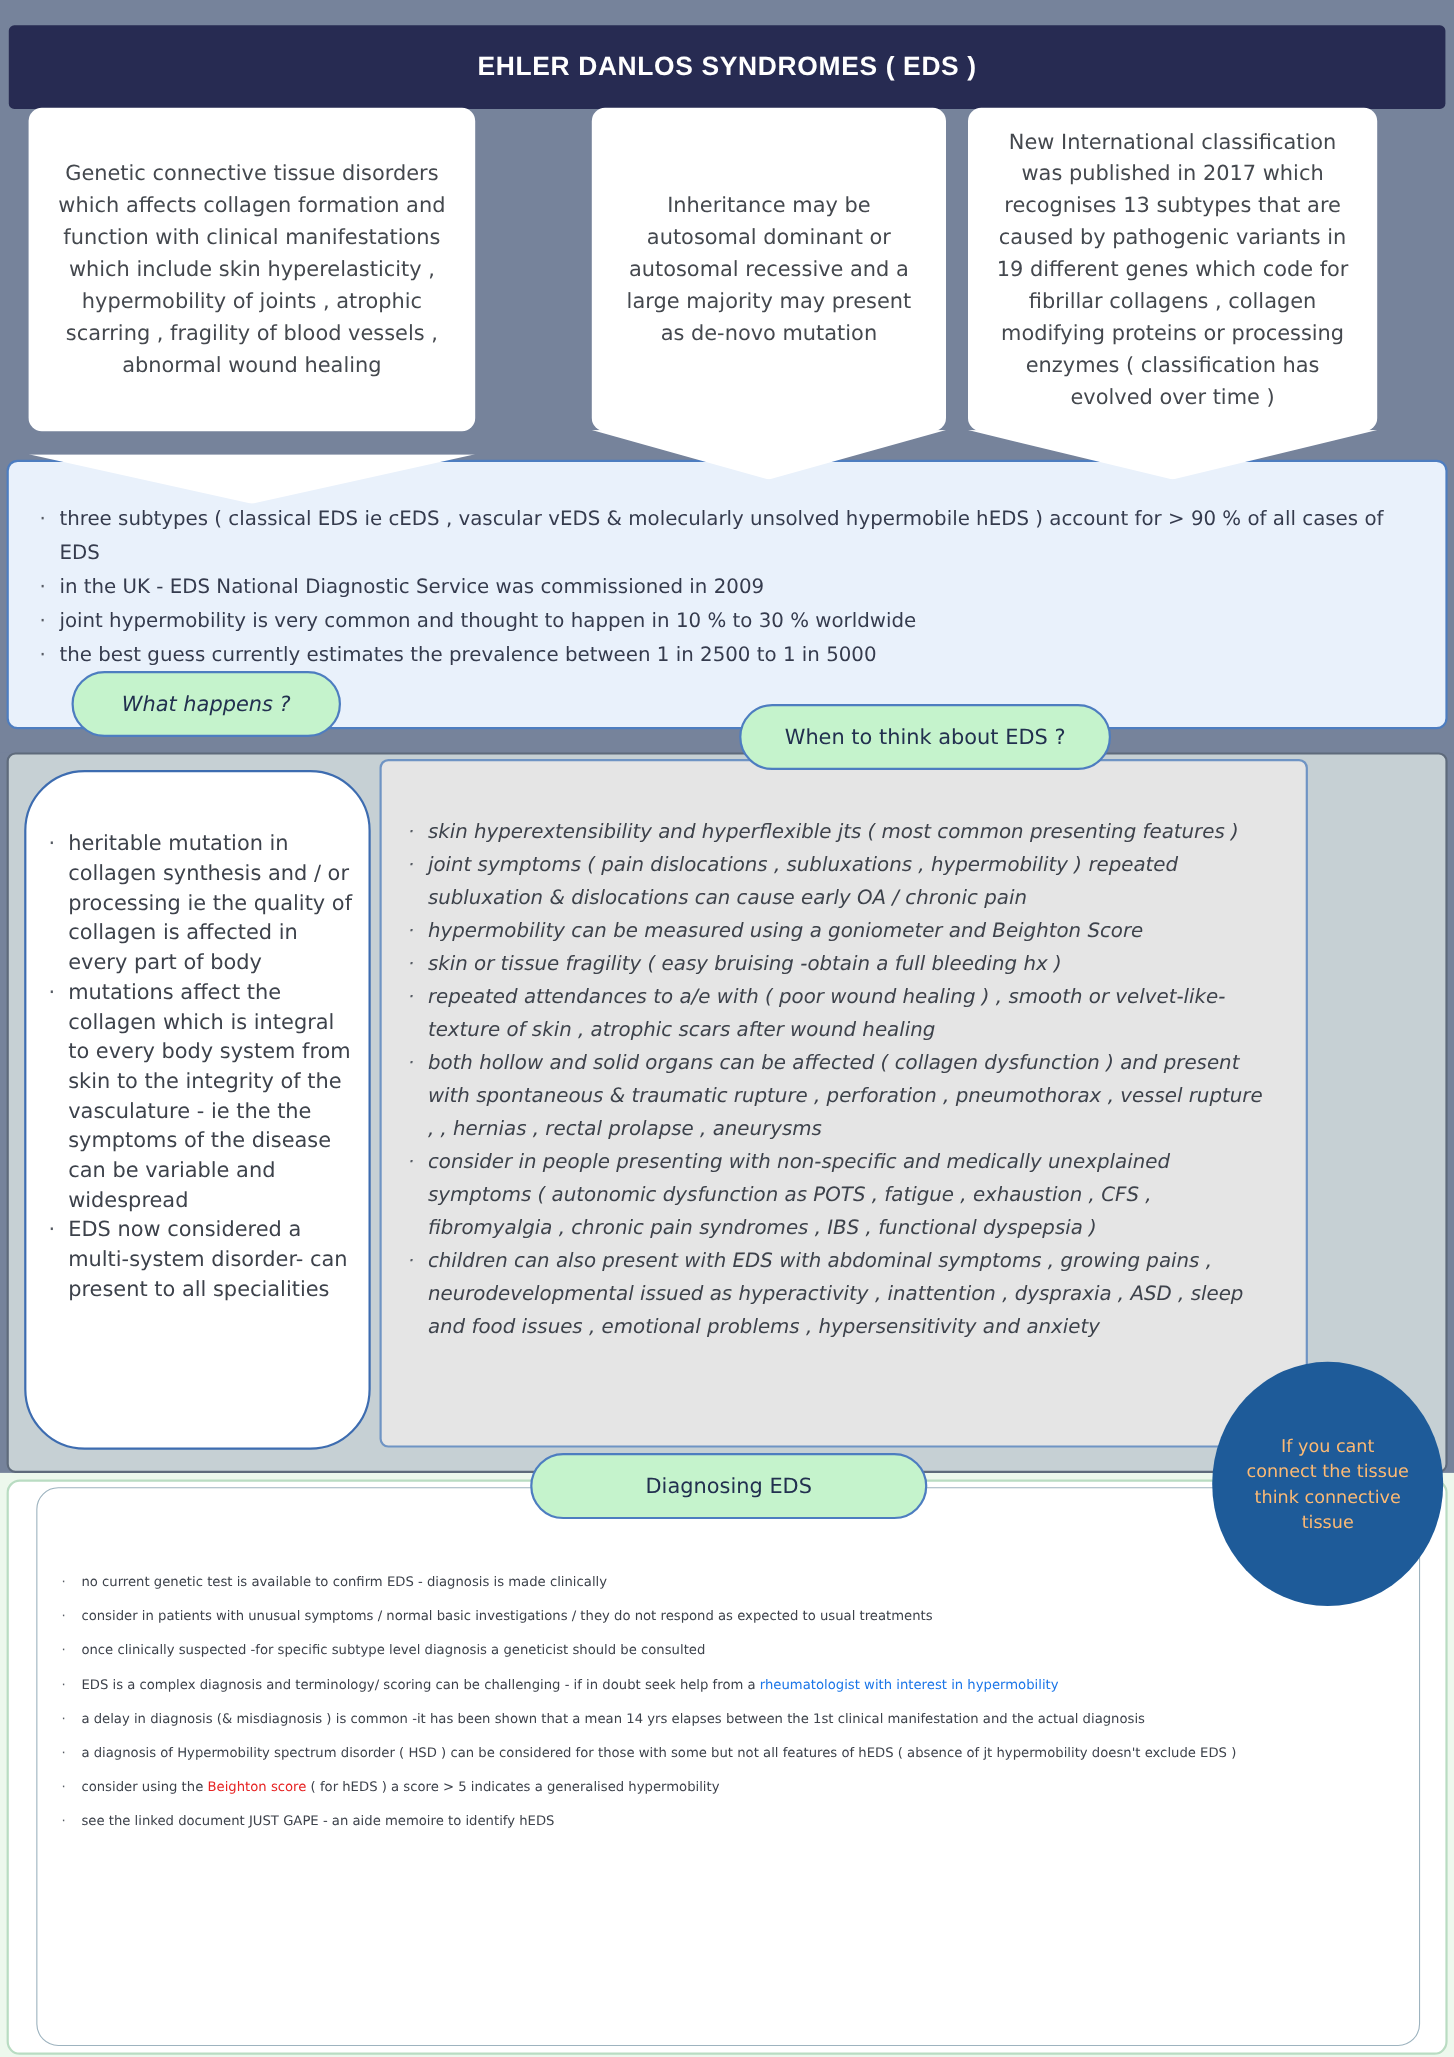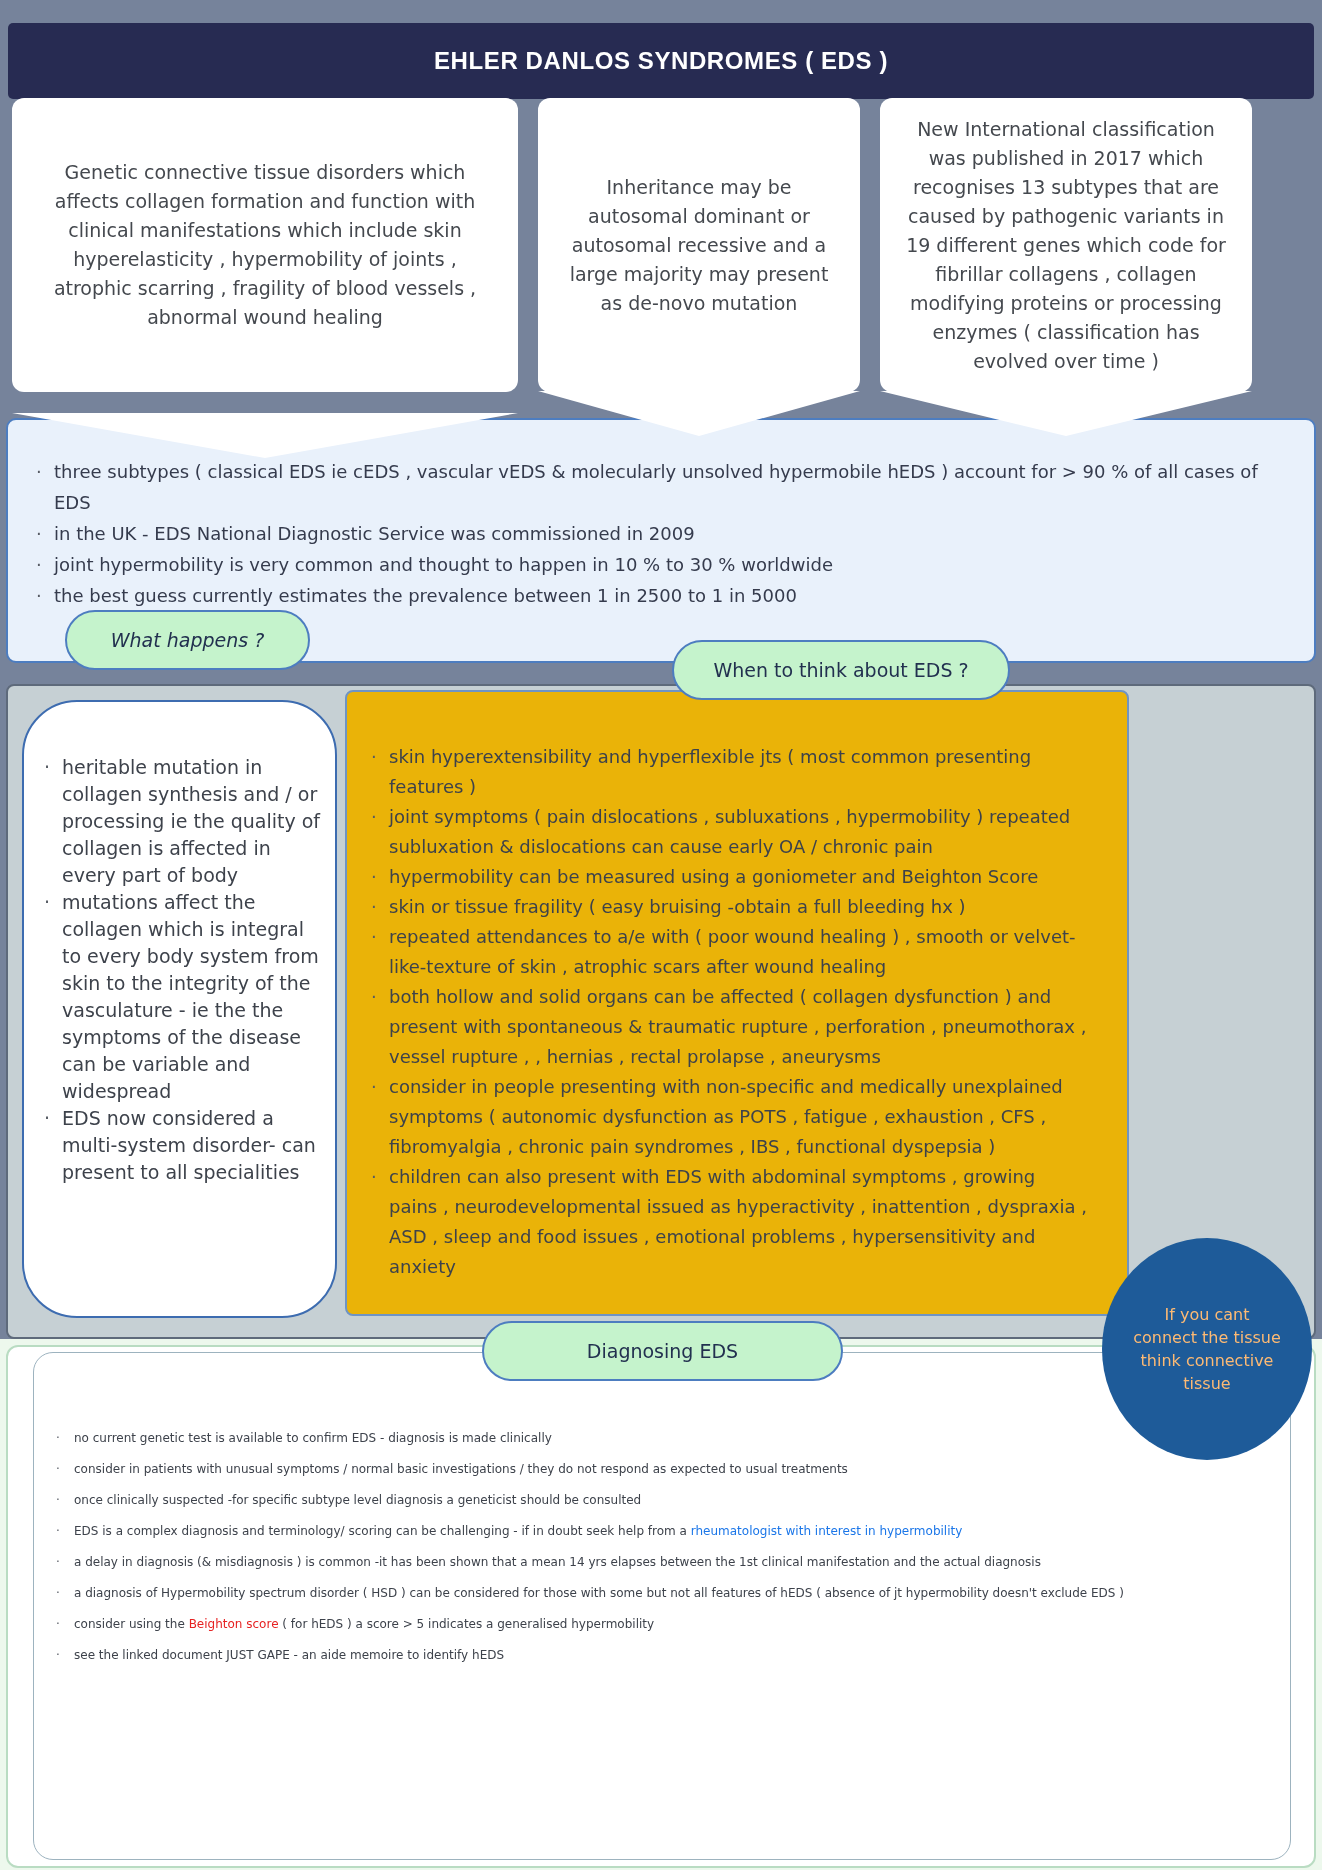--- a/index.html
+++ b/index.html
@@ -27,21 +27,21 @@
     border-radius:5px;display:flex;align-items:center;justify-content:center;z-index:2;margin-top:20px;}
   .header-bar h1{margin:0;color:#fff;font-family:"Liberation Sans",sans-serif;
     font-size:24px;font-weight:700;letter-spacing:.6px;}
 
   
   .bubble{top:98px;display:flex;flex-direction:column;z-index:2;}
   .bubble-body{background:#fff;border-radius:12px;height:274px;display:flex;
     align-items:center;justify-content:center;text-align:center;
     padding:10px 26px;font-size:19px;line-height:29px;color:#44484e;}
   .bubble-tail{height:45px;background:#fff;clip-path:polygon(0 0,100% 0,50% 100%);margin-top:-1px;}
-  .bubble-1{left:12px;width:506px;gap:22px;}
+  .bubble-1{left:26px;width:406px;gap:22px;}
   .bubble-2{left:538px;width:322px;}
   .bubble-3{left:880px;width:372px;}
 
   
   .overview-box{left:6px;top:418px;width:1310px;height:245px;background:var(--bluebox-bg);
     border:2px solid var(--accent-blue);border-radius:10px;
     padding:36px 40px 0 22px;font-size:18px;line-height:31px;color:#353b4d;z-index:1;}
 
   
   .middle-box{left:6px;top:684px;width:1310px;height:655px;background:var(--mid-bg);
@@ -52,23 +52,23 @@
     border:2px solid var(--accent-blue);display:flex;align-items:center;justify-content:center;
     font-size:19px;color:#22304f;z-index:5;}
   .pill-what{left:65px;top:610px;width:245px;font-style:italic;}
   .pill-when{left:672px;top:640px;width:338px;}
   .pill-diag{left:482px;top:1321px;width:361px;}
 
   
   .left-box{left:22px;top:700px;width:315px;height:618px;background:#fff;
     border:2px solid var(--leftbox-border);border-radius:55px;
     padding:52px 8px 0 14px;font-size:19px;line-height:27px;z-index:2;}
-  .right-box{left:345px;top:690px;width:784px;height:626px;background:#eab308;
+  .right-box{left:345px;top:690px;width:844px;height:626px;background:#e5e5e5;
     border:2px solid var(--rightbox-border);border-radius:8px;
-    padding:50px 38px 0 18px;font-size:18px;line-height:30px;z-index:2;}
+    padding:50px 38px 0 18px;font-size:18px;line-height:30px;z-index:2;font-style:italic;}
 
   
   .bottom-outer{left:6px;top:1345px;width:1310px;height:523px;background:#fff;
     border:2px solid var(--bottom-border);border-radius:12px;z-index:1;}
   .bottom-inner{left:33px;top:1352px;width:1258px;height:508px;background:#fff;
     border:1px solid var(--inner-border);border-radius:20px;
     padding:70px 40px 0 16px;font-size:12px;line-height:31px;z-index:2;}
 
   
   .circle-note{left:1102px;top:1238px;width:210px;height:222px;border-radius:50%;

